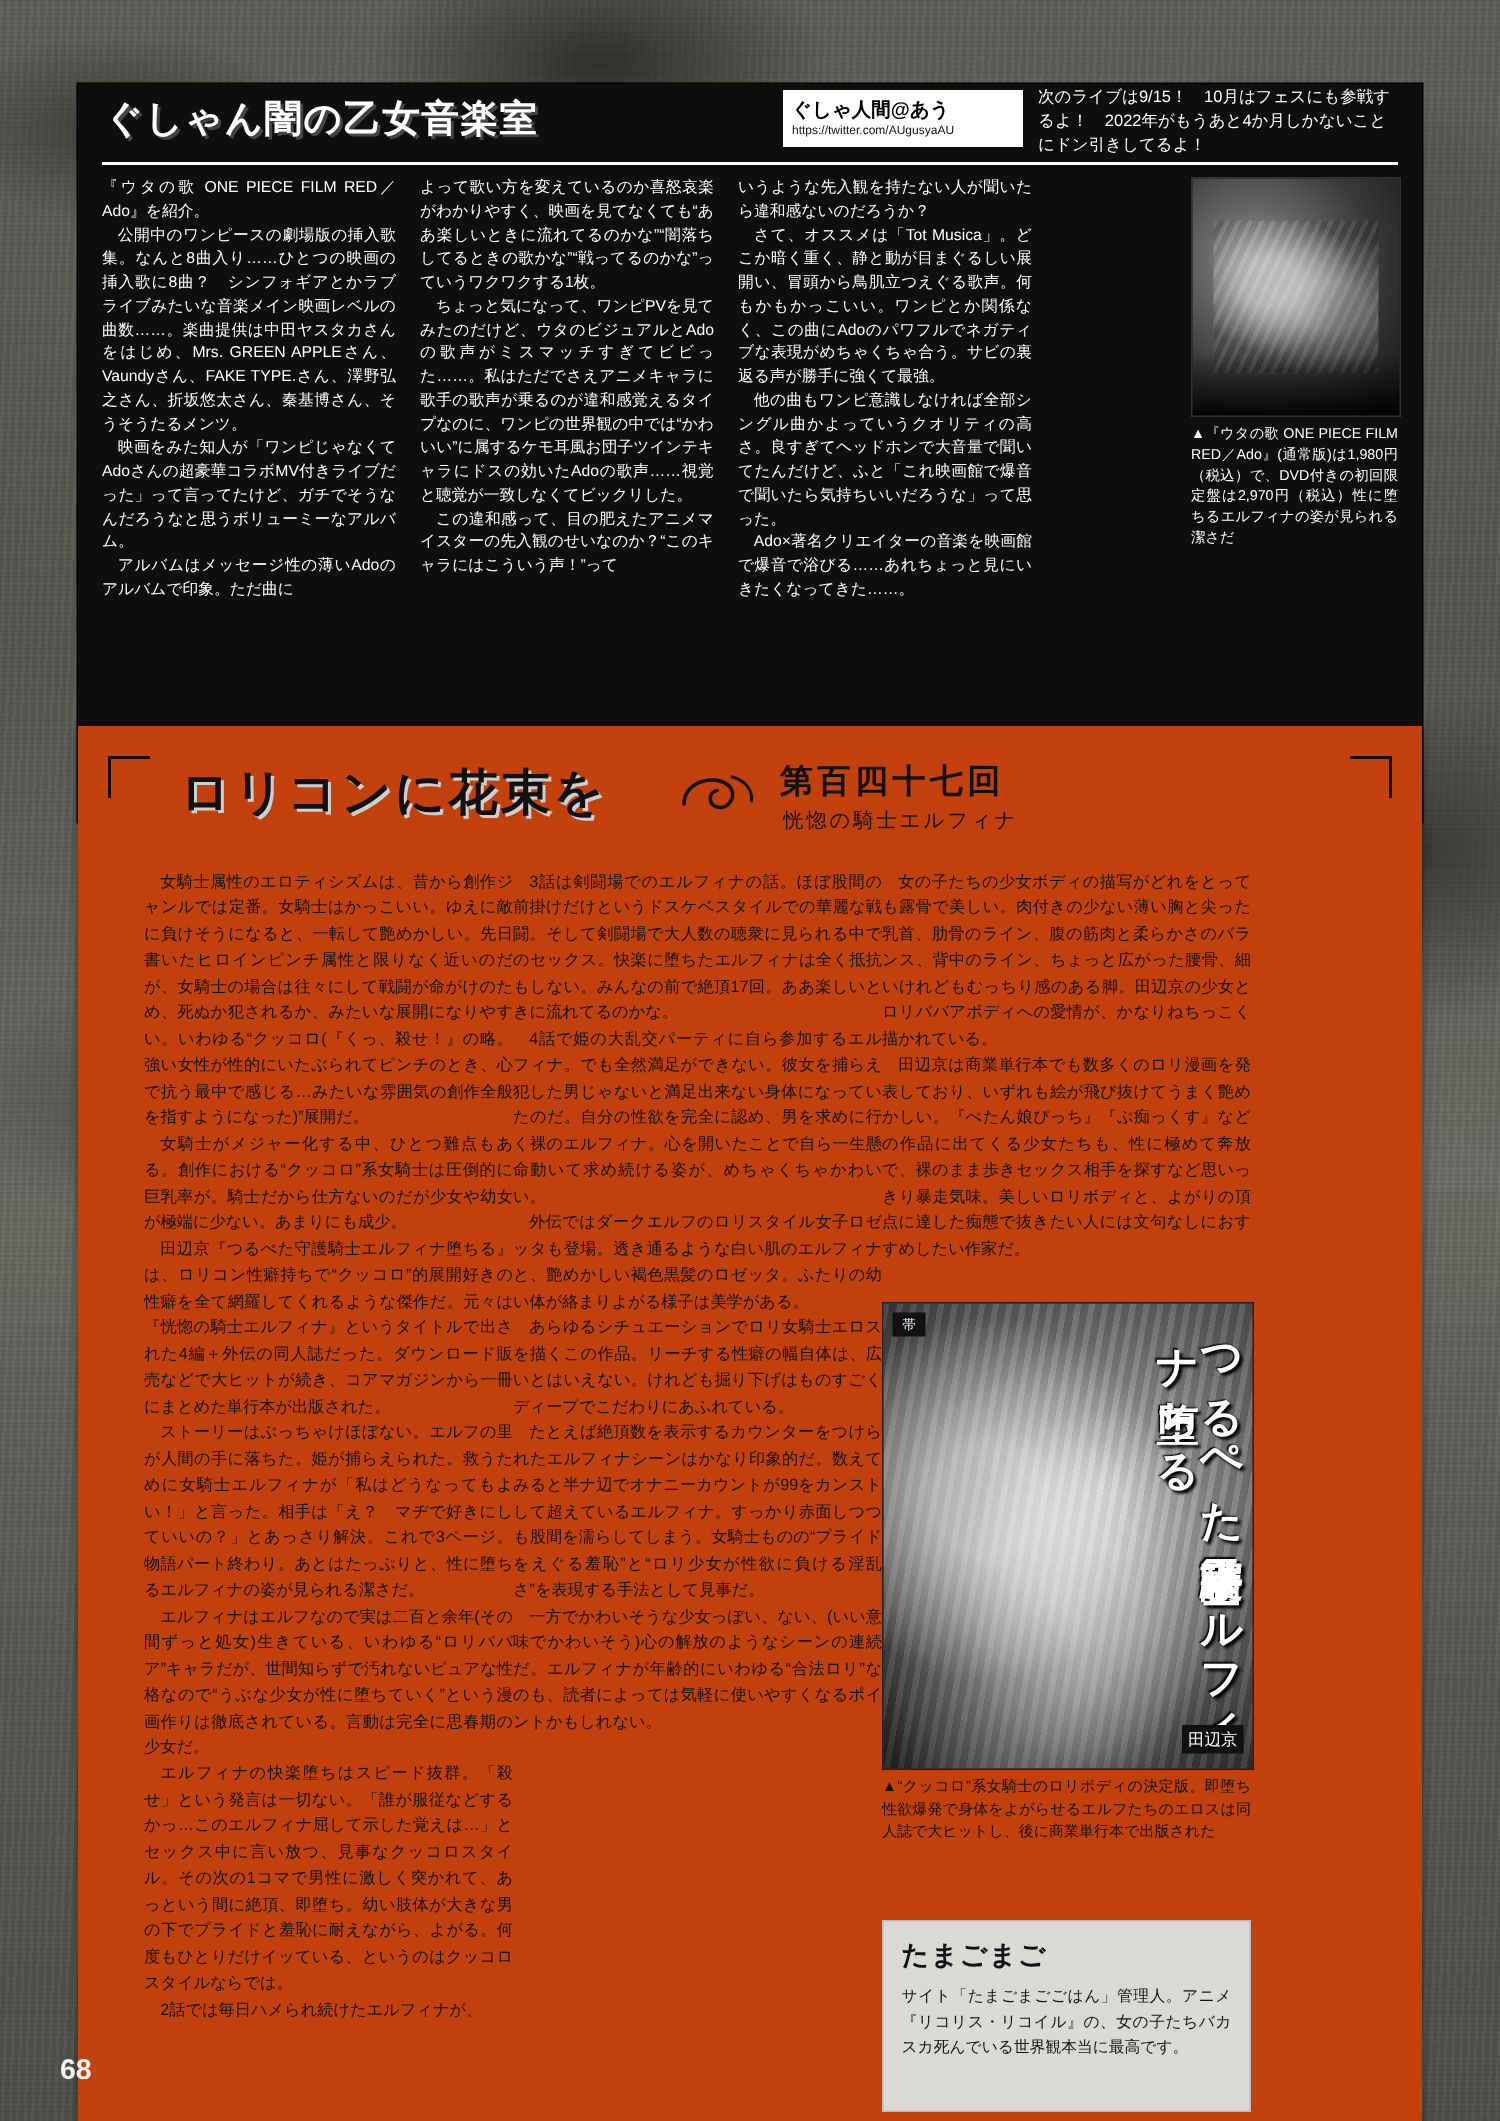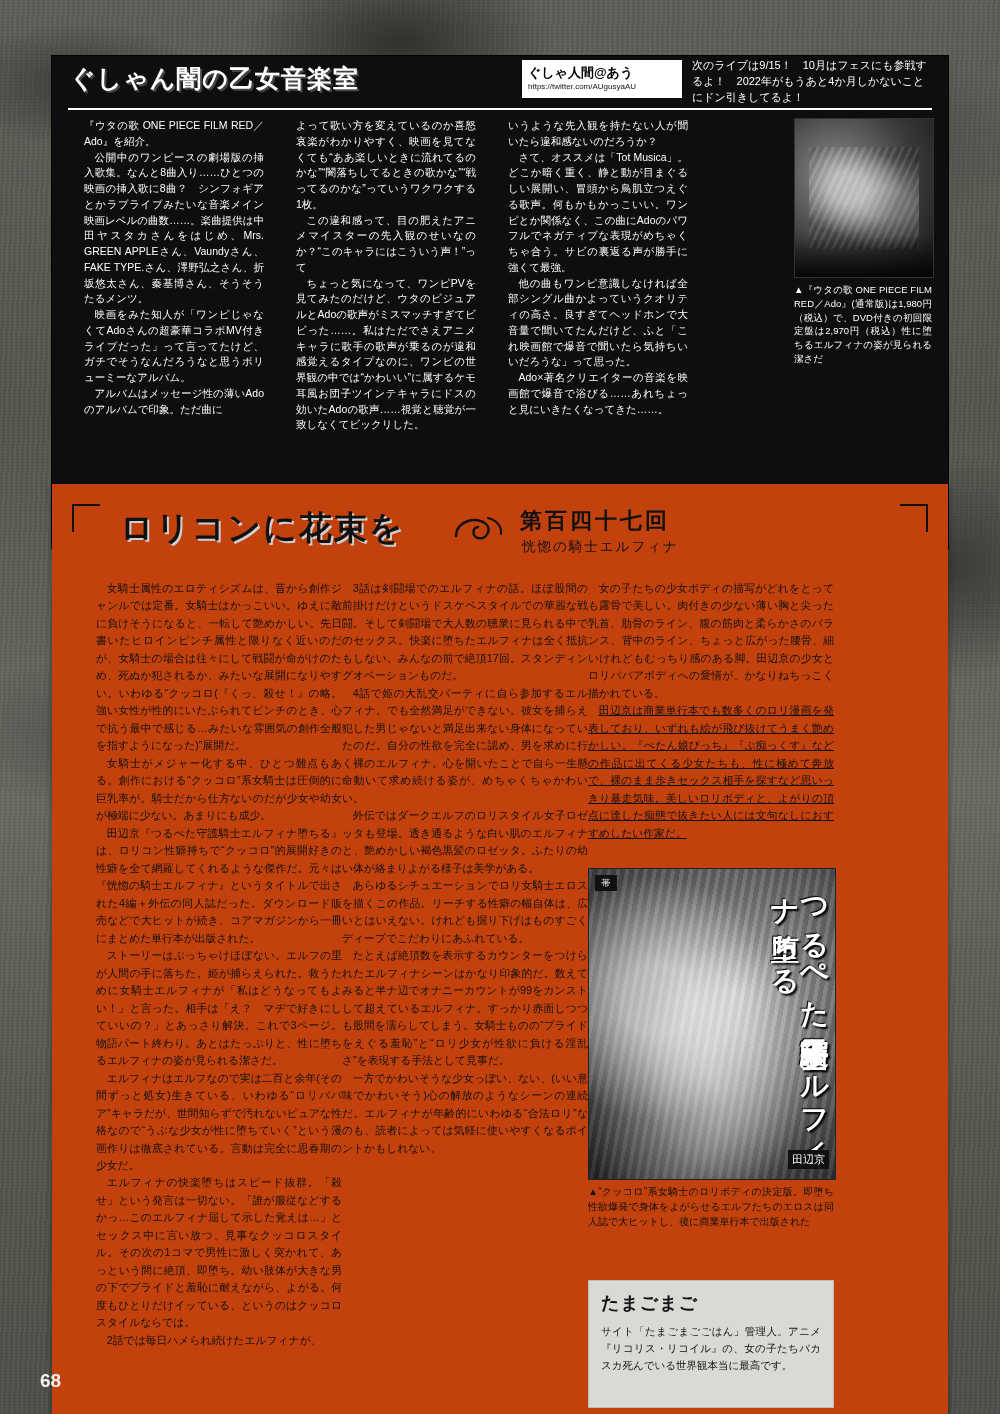--- a/index.html
+++ b/index.html
@@ -66,21 +66,21 @@
     position:absolute;left:16px;right:16px;top:52px;height:2px;background:#fff;
   }
 
   .cols{
     position:absolute;left:16px;top:62px;right:16px;bottom:10px;
     display:flex;gap:16px;
   }
   .col{
     width:196px;font-size:10.5px;line-height:1.5;color:#fff;text-align:justify;
   }
-  .col p{margin:0 0 0 16px;text-indent:1em;}
+  .col p{margin:0 0 0 0;text-indent:1em;}
   .col p.noind{text-indent:0;}
 
   .cover-wrap{
     position:absolute;right:16px;top:62px;width:138px;
   }
   .cover-img{
     width:138px;height:158px;
     background:
       radial-gradient(circle at 30% 35%, #8c8c8c 0%, #3a3a3a 55%, #151515 100%),
       linear-gradient(145deg,#2b2b2b,#000);
@@ -221,22 +221,22 @@
 
   <div class="cols">
     <div class="col">
       <p class="noind">『ウタの歌 ONE PIECE FILM RED／Ado』を紹介。</p>
       <p>公開中のワンピースの劇場版の挿入歌集。なんと8曲入り……ひとつの映画の挿入歌に8曲？　シンフォギアとかラブライブみたいな音楽メイン映画レベルの曲数……。楽曲提供は中田ヤスタカさんをはじめ、Mrs. GREEN APPLEさん、Vaundyさん、FAKE TYPE.さん、澤野弘之さん、折坂悠太さん、秦基博さん、そうそうたるメンツ。</p>
       <p>映画をみた知人が「ワンピじゃなくてAdoさんの超豪華コラボMV付きライブだった」って言ってたけど、ガチでそうなんだろうなと思うボリューミーなアルバム。</p>
       <p>アルバムはメッセージ性の薄いAdoのアルバムで印象。ただ曲に</p>
     </div>
     <div class="col">
       <p class="noind">よって歌い方を変えているのか喜怒哀楽がわかりやすく、映画を見てなくても“ああ楽しいときに流れてるのかな”“闇落ちしてるときの歌かな”“戦ってるのかな”っていうワクワクする1枚。</p>
+      <p>ちょっと気になって、ワンピPVを見てみたのだけど、ウタのビジュアルとAdoの歌声がミスマッチすぎてビビった……。私はただでさえアニメキャラに歌手の歌声が乗るのが違和感覚えるタイプなのに、ワンピの世界観の中では“かわいい”に属するケモ耳風お団子ツインテキャラにドスの効いたAdoの歌声……視覚と聴覚が一致しなくてビックリした。</p>
       <p>この違和感って、目の肥えたアニメマイスターの先入観のせいなのか？“このキャラにはこういう声！”って</p>
-      <p>ちょっと気になって、ワンピPVを見てみたのだけど、ウタのビジュアルとAdoの歌声がミスマッチすぎてビビった……。私はただでさえアニメキャラに歌手の歌声が乗るのが違和感覚えるタイプなのに、ワンピの世界観の中では“かわいい”に属するケモ耳風お団子ツインテキャラにドスの効いたAdoの歌声……視覚と聴覚が一致しなくてビックリした。</p>
     </div>
     <div class="col">
       <p class="noind">いうような先入観を持たない人が聞いたら違和感ないのだろうか？</p>
       <p>さて、オススメは「Tot Musica」。どこか暗く重く、静と動が目まぐるしい展開い、冒頭から鳥肌立つえぐる歌声。何もかもかっこいい。ワンピとか関係なく、この曲にAdoのパワフルでネガティブな表現がめちゃくちゃ合う。サビの裏返る声が勝手に強くて最強。</p>
       <p>他の曲もワンピ意識しなければ全部シングル曲かよっていうクオリティの高さ。良すぎてヘッドホンで大音量で聞いてたんだけど、ふと「これ映画館で爆音で聞いたら気持ちいいだろうな」って思った。</p>
       <p>Ado×著名クリエイターの音楽を映画館で爆音で浴びる……あれちょっと見にいきたくなってきた……。</p>
     </div>
   </div>
 
   <div class="cover-wrap">
@@ -268,31 +268,31 @@
       <p>女騎士属性のエロティシズムは、昔から創作ジャンルでは定番。女騎士はかっこいい。ゆえに敵に負けそうになると、一転して艶めかしい。先日書いたヒロインピンチ属性と限りなく近いのだが、女騎士の場合は往々にして戦闘が命がけのため、死ぬか犯されるか、みたいな展開になりやすい。いわゆる“クッコロ(『くっ、殺せ！』の略。強い女性が性的にいたぶられてピンチのとき、心で抗う最中で感じる…みたいな雰囲気の創作全般を指すようになった)”展開だ。</p>
       <p>女騎士がメジャー化する中、ひとつ難点もある。創作における“クッコロ”系女騎士は圧倒的に巨乳率が。騎士だから仕方ないのだが少女や幼女が極端に少ない。あまりにも成少。</p>
       <p>田辺京『つるぺた守護騎士エルフィナ堕ちる』は、ロリコン性癖持ちで“クッコロ”的展開好きの性癖を全て網羅してくれるような傑作だ。元々は『恍惚の騎士エルフィナ』というタイトルで出された4編＋外伝の同人誌だった。ダウンロード販売などで大ヒットが続き、コアマガジンから一冊にまとめた単行本が出版された。</p>
       <p>ストーリーはぶっちゃけほぼない。エルフの里が人間の手に落ちた。姫が捕らえられた。救うために女騎士エルフィナが「私はどうなってもよい！」と言った。相手は「え？　マヂで好きにしていいの？」とあっさり解決。これで3ページ。物語パート終わり。あとはたっぷりと、性に堕ちるエルフィナの姿が見られる潔さだ。</p>
       <p>エルフィナはエルフなので実は二百と余年(その間ずっと処女)生きている、いわゆる“ロリババア”キャラだが、世間知らずで汚れないピュアな性格なので“うぶな少女が性に堕ちていく”という漫画作りは徹底されている。言動は完全に思春期の少女だ。</p>
       <p>エルフィナの快楽堕ちはスピード抜群。「殺せ」という発言は一切ない。「誰が服従などするかっ…このエルフィナ屈して示した覚えは…」とセックス中に言い放つ、見事なクッコロスタイル。その次の1コマで男性に激しく突かれて、あっという間に絶頂、即堕ち。幼い肢体が大きな男の下でプライドと羞恥に耐えながら、よがる。何度もひとりだけイッている、というのはクッコロスタイルならでは。</p>
       <p>2話では毎日ハメられ続けたエルフィナが、</p>
     </div>
 
     <div class="bcol">
-      <p>3話は剣闘場でのエルフィナの話。ほぼ股間の前掛けだけというドスケベスタイルでの華麗な戦闘。そして剣闘場で大人数の聴衆に見られる中でのセックス。快楽に堕ちたエルフィナは全く抵抗もしない。みんなの前で絶頂17回。スタンディングオベーションものだ。</p>
+      <p>3話は剣闘場でのエルフィナの話。ほぼ股間の前掛けだけというドスケベスタイルでの華麗な戦闘。そして剣闘場で大人数の聴衆に見られる中でのセックス。快楽に堕ちたエルフィナは全く抵抗もしない。みんなの前で絶頂17回。ああ楽しいときに流れてるのかな。</p>
       <p>4話で姫の大乱交パーティに自ら参加するエルフィナ。でも全然満足ができない。彼女を捕らえ犯した男じゃないと満足出来ない身体になっていたのだ。自分の性欲を完全に認め、男を求めに行く裸のエルフィナ。心を開いたことで自ら一生懸命動いて求め続ける姿が、めちゃくちゃかわいい。</p>
       <p>外伝ではダークエルフのロリスタイル女子ロゼッタも登場。透き通るような白い肌のエルフィナと、艶めかしい褐色黒髪のロゼッタ。ふたりの幼い体が絡まりよがる様子は美学がある。</p>
       <p>あらゆるシチュエーションでロリ女騎士エロスを描くこの作品。リーチする性癖の幅自体は、広いとはいえない。けれども掘り下げはものすごくディープでこだわりにあふれている。</p>
       <p>たとえば絶頂数を表示するカウンターをつけられたエルフィナシーンはかなり印象的だ。数えてみると半ナ辺でオナニーカウントが99をカンストして超えているエルフィナ。すっかり赤面しつつも股間を濡らしてしまう。女騎士ものの“プライドをえぐる羞恥”と“ロリ少女が性欲に負ける淫乱さ”を表現する手法として見事だ。</p>
       <p>一方でかわいそうな少女っぽい、ない、(いい意味でかわいそう)心の解放のようなシーンの連続だ。エルフィナが年齢的にいわゆる“合法ロリ”なのも、読者によっては気軽に使いやすくなるポイントかもしれない。</p>
     </div>
 
     <div class="rcol">
       <p style="margin:0;text-indent:1em;font-size:10.8px;line-height:1.62;text-align:justify;">女の子たちの少女ボディの描写がどれをとっても露骨で美しい。肉付きの少ない薄い胸と尖った乳首、肋骨のライン、腹の筋肉と柔らかさのバランス、背中のライン、ちょっと広がった腰骨、細いけれどもむっちり感のある脚。田辺京の少女とロリババアボディへの愛情が、かなりねちっこく描かれている。</p>
-      <p style="margin:0;text-indent:1em;font-size:10.8px;line-height:1.62;text-align:justify;text-decoration:underline;">田辺京は商業単行本でも数多くのロリ漫画を発表しており、いずれも絵が飛び抜けてうまく艶めかしい。『ぺたん娘ぴっち』『ぷ痴っくす』などの作品に出てくる少女たちも、性に極めて奔放で、裸のまま歩きセックス相手を探すなど思いっきり暴走気味。美しいロリボディと、よがりの頂点に達した痴態で抜きたい人には文句なしにおすすめしたい作家だ。</p>
+      <p style="margin:0;text-indent:1em;font-size:10.8px;line-height:1.62;text-align:justify;">田辺京は商業単行本でも数多くのロリ漫画を発表しており、いずれも絵が飛び抜けてうまく艶めかしい。『ぺたん娘ぴっち』『ぷ痴っくす』などの作品に出てくる少女たちも、性に極めて奔放で、裸のまま歩きセックス相手を探すなど思いっきり暴走気味。美しいロリボディと、よがりの頂点に達した痴態で抜きたい人には文句なしにおすすめしたい作家だ。</p>
 
       <div class="book-img">
         <div class="book-badge">帯</div>
         <div class="book-title">つるぺた守護騎士エルフィナ堕ちる</div>
         <div class="book-author">田辺京</div>
       </div>
       <div class="book-cap">▲“クッコロ”系女騎士のロリボディの決定版。即堕ち性欲爆発で身体をよがらせるエルフたちのエロスは同人誌で大ヒットし、後に商業単行本で出版された</div>
 
       <div class="tamago-box">
         <div class="tamago-title">たまごまご</div>

